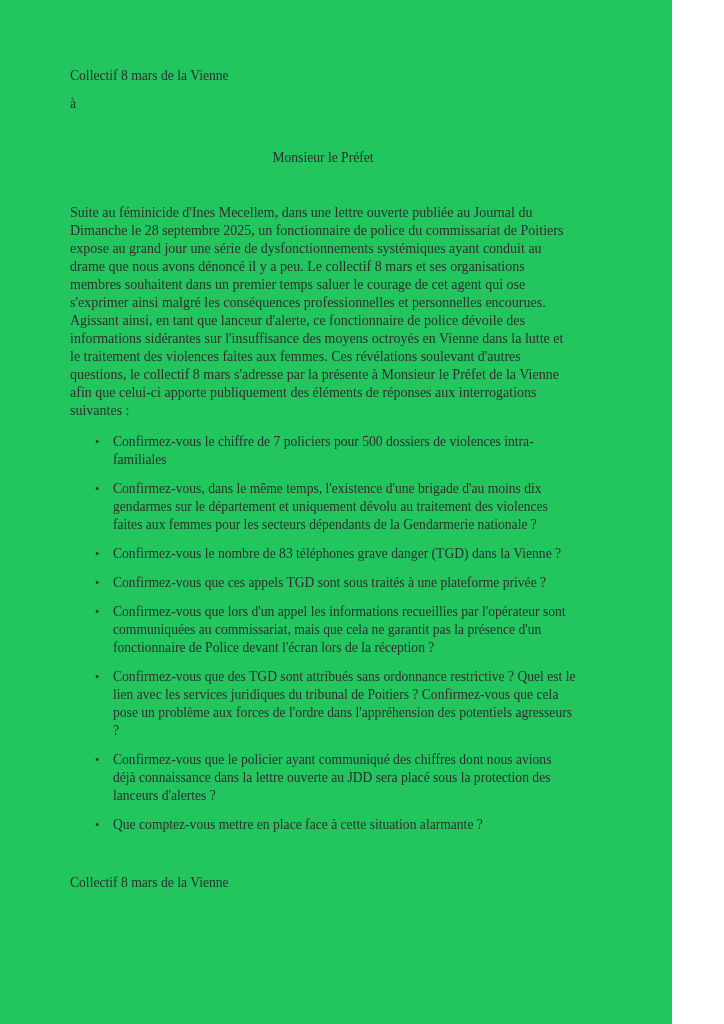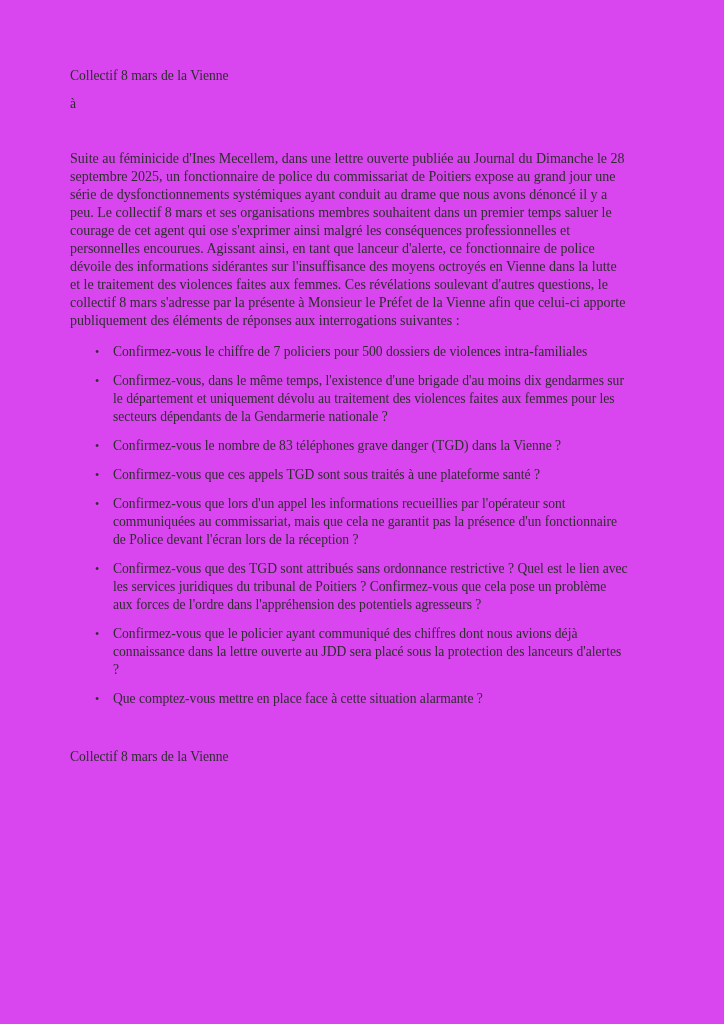--- a/index.html
+++ b/index.html
@@ -8,26 +8,26 @@
   }
   body {
     width: 724px;
     height: 1024px;
     background: #ffffff;
     font-family: "Liberation Serif", "DejaVu Serif", serif;
     color: #2e2e2e;
   }
   .page {
     position: relative;
-    width: 724px;
+    width: 672px;
     height: 1024px;
     box-sizing: border-box;
     padding: 67px 96px 0 70px;
     overflow: hidden;
-    background: #d946ef;
+    background: #22c55e;
   }
   .txt {
     font-size: 13.6px;
     line-height: 18px;
   }
   .sender-block p {
     margin: 0 0 10px 0;
     font-size: 13.6px;
     line-height: 18px;
   }
@@ -75,39 +75,40 @@
 </head>
 <body>
 
 <div class="page">
 
   <div class="sender-block">
     <p class="txt">Collectif 8 mars de la Vienne</p>
     <p class="txt">à</p>
   </div>
 
+  <p class="salutation">Monsieur le Préfet</p>
 
   <p class="body-par">Suite au féminicide d'Ines Mecellem, dans une lettre ouverte publiée au Journal du Dimanche le 28 septembre 2025, un fonctionnaire de police du commissariat de Poitiers expose au grand jour une série de dysfonctionnements systémiques ayant conduit au drame que nous avons dénoncé il y a peu. Le collectif 8 mars et ses organisations membres souhaitent dans un premier temps saluer le courage de cet agent qui ose s'exprimer ainsi malgré les conséquences professionnelles et personnelles encourues. Agissant ainsi, en tant que lanceur d'alerte, ce fonctionnaire de police dévoile des informations sidérantes sur l'insuffisance des moyens octroyés en Vienne dans la lutte et le traitement des violences faites aux femmes. Ces révélations soulevant d'autres questions, le collectif 8 mars s'adresse par la présente à Monsieur le Préfet de la Vienne afin que celui-ci apporte publiquement des éléments de réponses aux interrogations suivantes :</p>
 
   <ul class="questions">
     <li>
       <span class="bullet">•</span>
       <span class="q-text">Confirmez-vous le chiffre de 7 policiers pour 500 dossiers de violences intra-familiales</span>
     </li>
     <li>
       <span class="bullet">•</span>
       <span class="q-text">Confirmez-vous, dans le même temps, l'existence d'une brigade d'au moins dix gendarmes sur le département et uniquement dévolu au traitement des violences faites aux femmes pour les secteurs dépendants de la Gendarmerie nationale ?</span>
     </li>
     <li>
       <span class="bullet">•</span>
       <span class="q-text">Confirmez-vous le nombre de 83 téléphones grave danger (TGD) dans la Vienne ?</span>
     </li>
     <li>
       <span class="bullet">•</span>
-      <span class="q-text">Confirmez-vous que ces appels TGD sont sous traités à une plateforme santé ?</span>
+      <span class="q-text">Confirmez-vous que ces appels TGD sont sous traités à une plateforme privée ?</span>
     </li>
     <li>
       <span class="bullet">•</span>
       <span class="q-text">Confirmez-vous que lors d'un appel les informations recueillies par l'opérateur sont communiquées au commissariat, mais que cela ne garantit pas la présence d'un fonctionnaire de Police devant l'écran lors de la réception ?</span>
     </li>
     <li>
       <span class="bullet">•</span>
       <span class="q-text">Confirmez-vous que des TGD sont attribués sans ordonnance restrictive ? Quel est le lien avec les services juridiques du tribunal de Poitiers ? Confirmez-vous que cela pose un problème aux forces de l'ordre dans l'appréhension des potentiels agresseurs ?</span>
     </li>
     <li>

